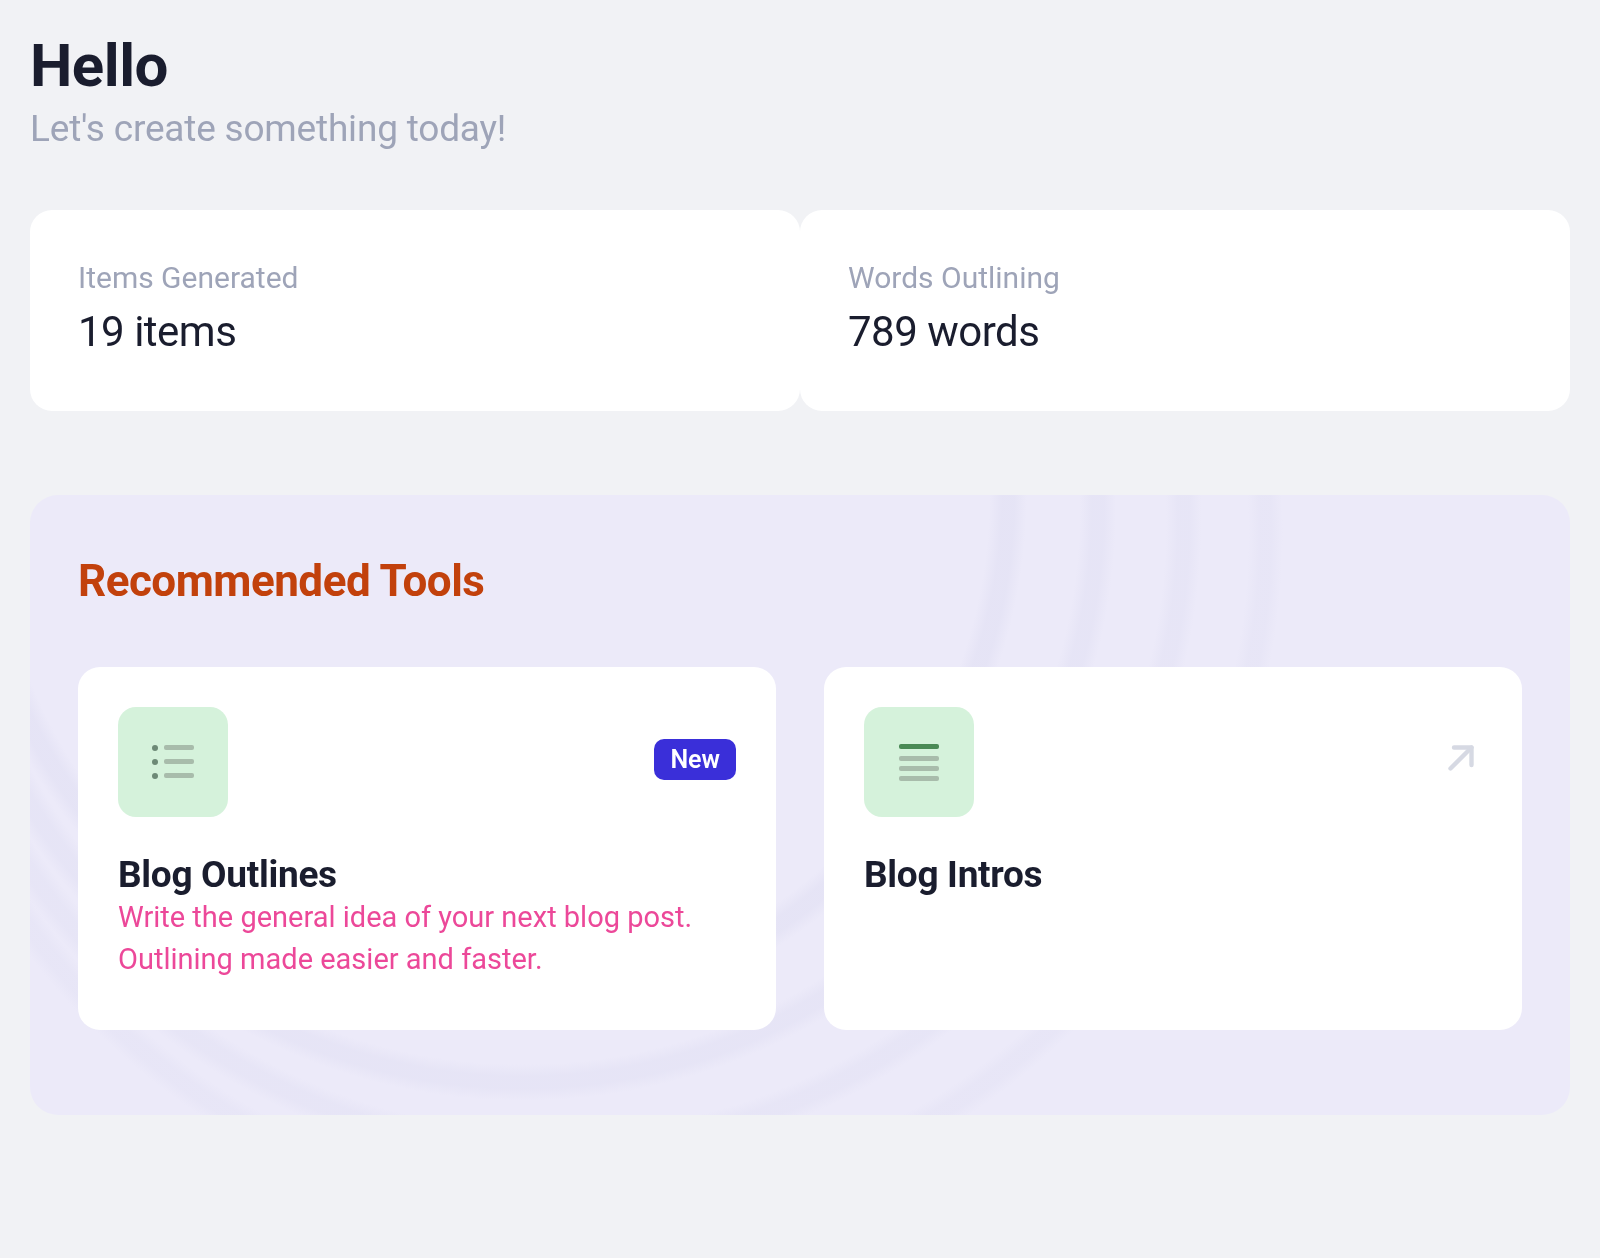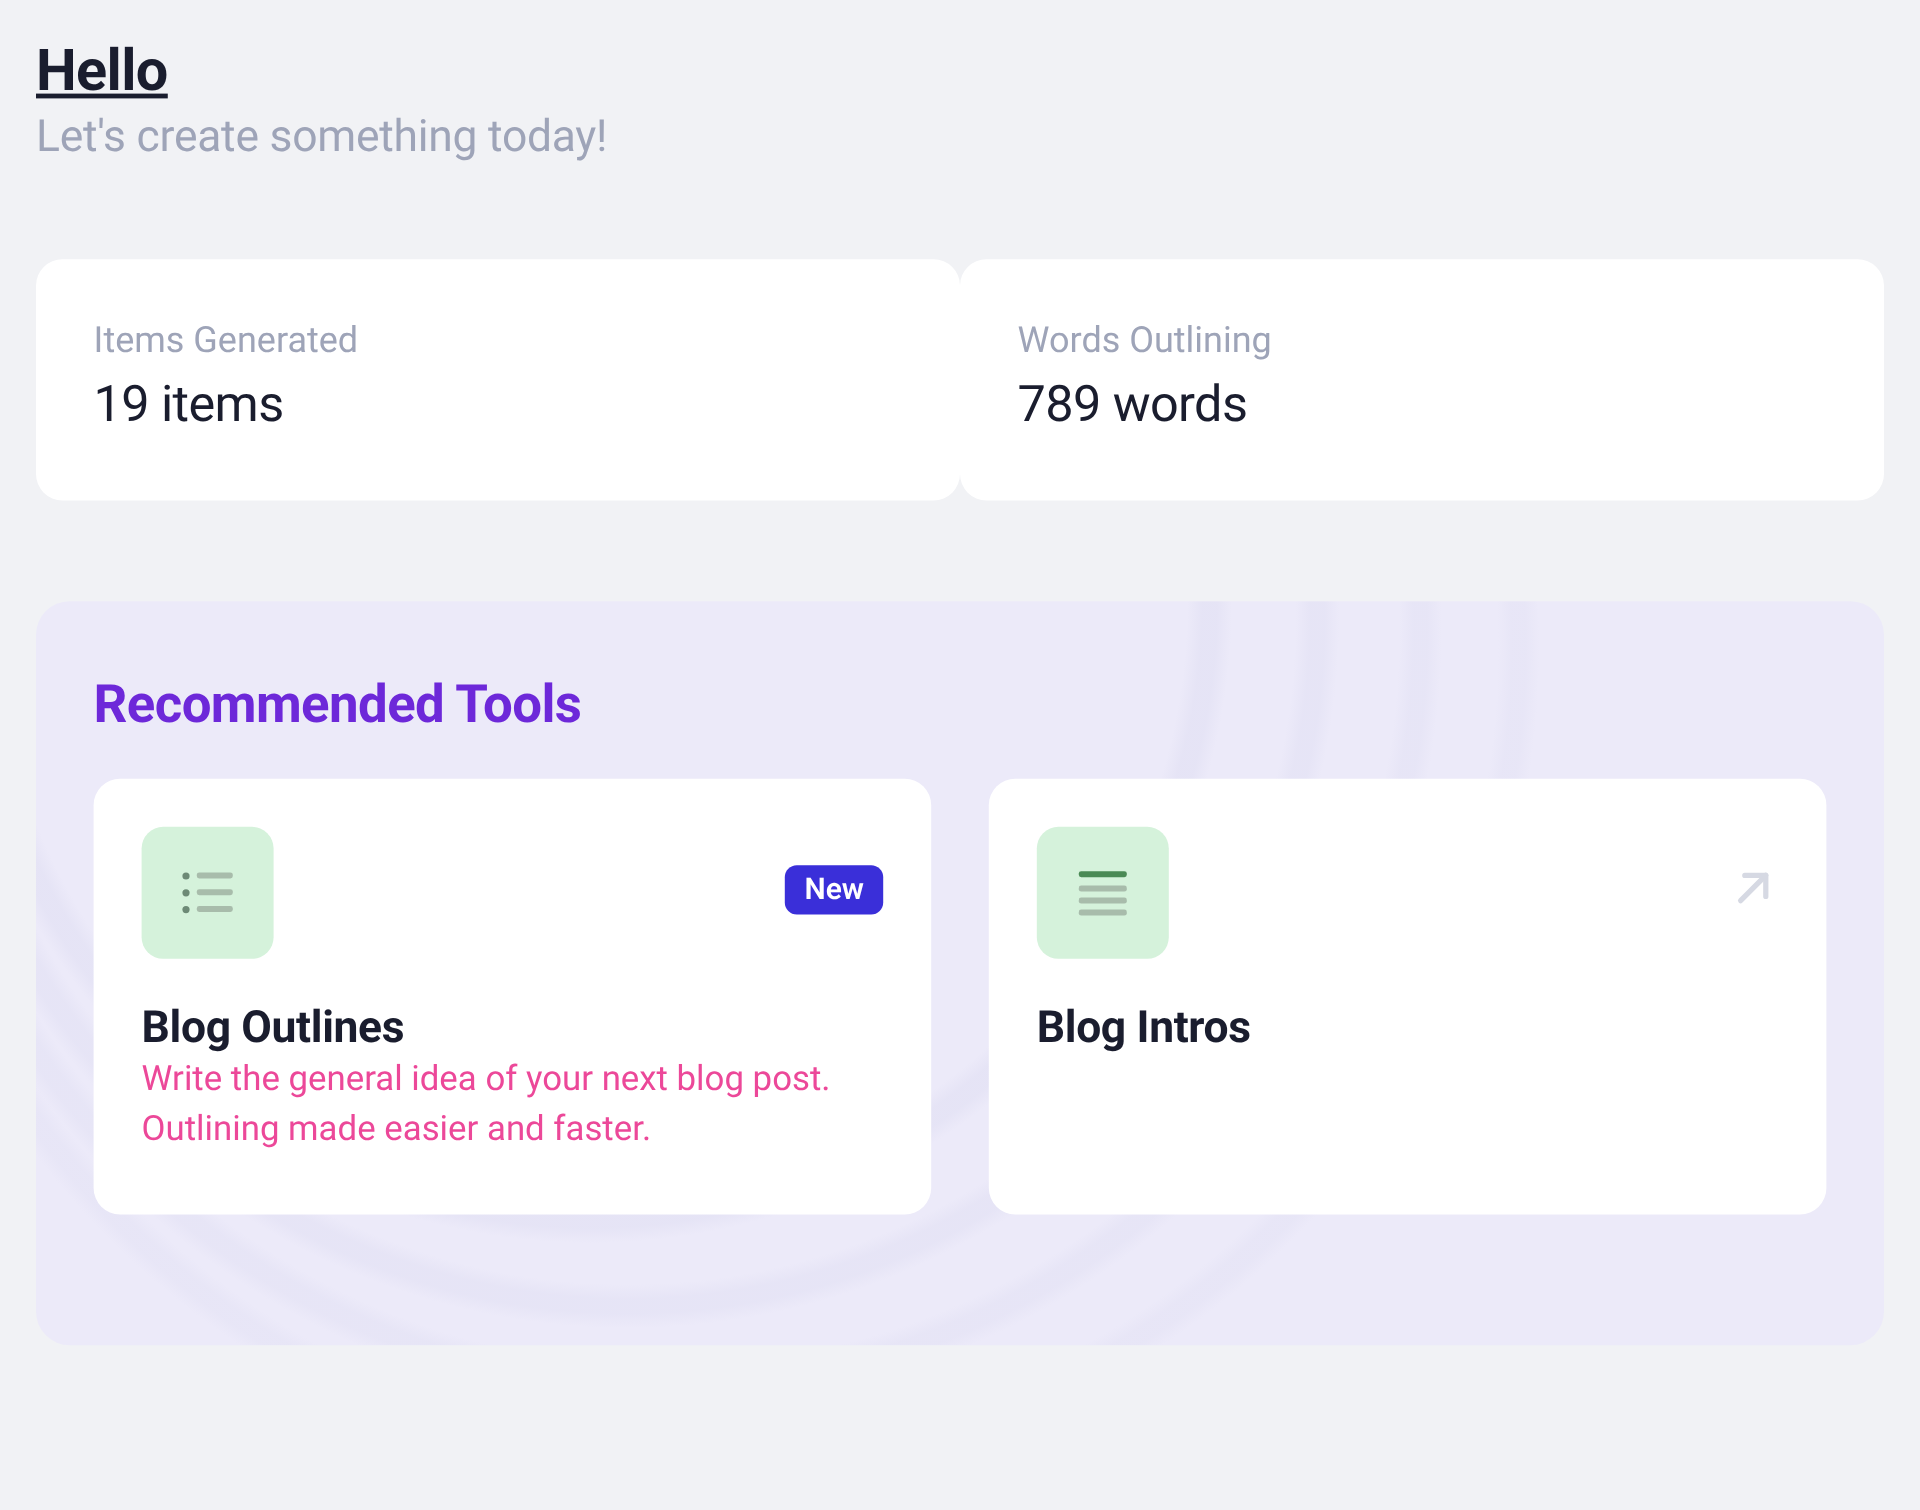--- a/index.html
+++ b/index.html
@@ -5,36 +5,35 @@
     * { margin: 0; padding: 0; box-sizing: border-box; }
     body {
       font-family: -apple-system, BlinkMacSystemFont, 'Segoe UI', Roboto, Helvetica, Arial, sans-serif;
       background: #f1f2f5;
       width: 1600px;
       height: 1258px;
       overflow: hidden;
       padding: 30px 30px 0 30px;
     }
     .greeting-title {
-      font-size: 48px;
+      font-size: 60px;
       font-weight: 700;
       color: #1a1d2e;
       letter-spacing: -0.5px;
       margin-bottom: 6px;
-      text-decoration: underline;
     }
     .greeting-subtitle {
       font-size: 37px;
       font-weight: 400;
       color: #9ea4b8;
       letter-spacing: -0.2px;
     }
     .stats-row {
       display: flex;
-      margin-top: 80px;
+      margin-top: 60px;
     }
     .stat-card {
       flex: 1;
       background: #ffffff;
       border-radius: 22px;
       padding: 50px 48px 55px 48px;
     }
     .stat-label {
       font-size: 30px;
       font-weight: 400;
@@ -63,23 +62,23 @@
       background-image:
         radial-gradient(circle at 30% 0%, transparent 40%, rgba(200,200,230,0.18) 41%, rgba(200,200,230,0.18) 42%, transparent 43%),
         radial-gradient(circle at 32% 2%, transparent 46%, rgba(200,200,230,0.16) 47%, rgba(200,200,230,0.16) 48%, transparent 49%),
         radial-gradient(circle at 34% 4%, transparent 52%, rgba(200,200,230,0.14) 53%, rgba(200,200,230,0.14) 54%, transparent 55%),
         radial-gradient(circle at 36% 6%, transparent 58%, rgba(200,200,230,0.12) 59%, rgba(200,200,230,0.12) 60%, transparent 61%);
       pointer-events: none;
     }
     .tools-title {
       font-size: 44px;
       font-weight: 700;
-      color: #6d28d9;
+      color: #c2410c;
       letter-spacing: -0.5px;
-      margin-bottom: 36px;
+      margin-bottom: 60px;
       position: relative;
     }
     .tools-grid {
       display: flex;
       gap: 48px;
       position: relative;
     }
     .tool-card {
       flex: 1;
       background: #ffffff;

